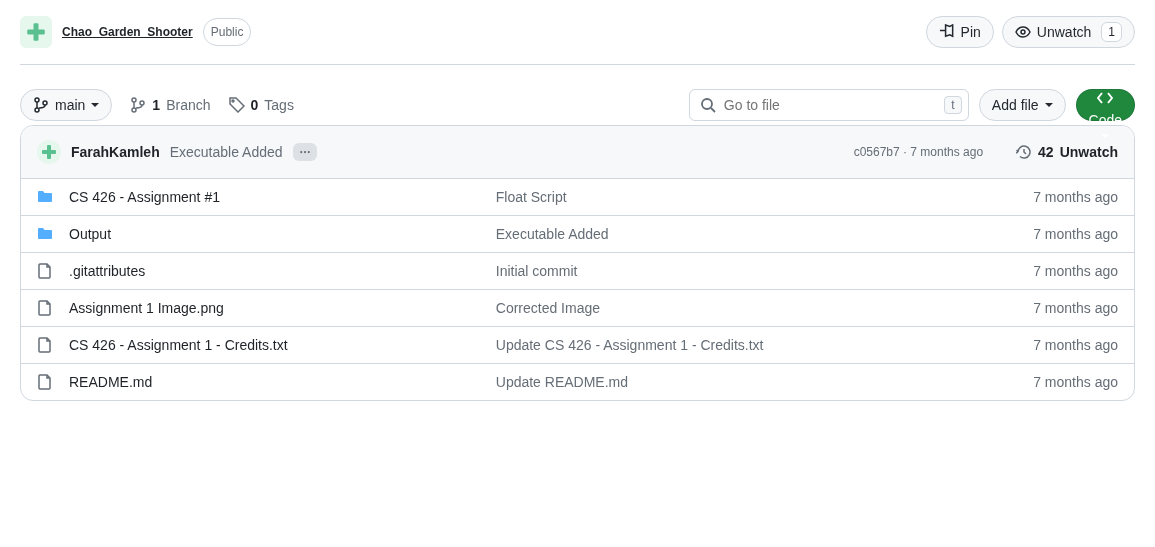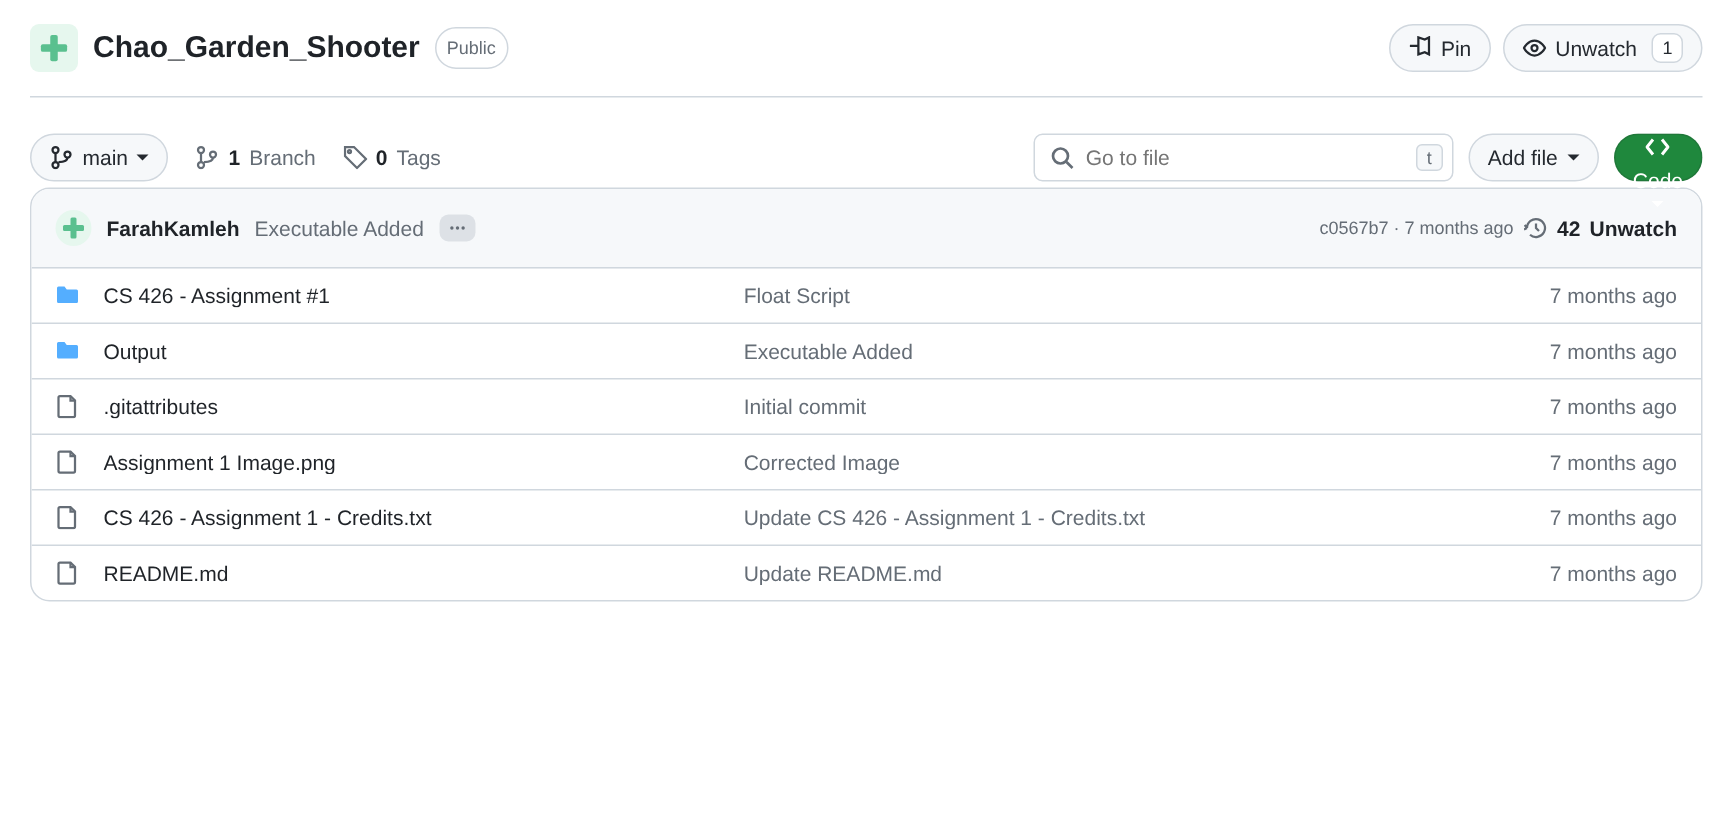--- a/index.html
+++ b/index.html
@@ -3,21 +3,21 @@
 <meta charset="utf-8">
 <style>
 * { box-sizing: border-box; margin: 0; padding: 0; }
 body { font-family: -apple-system, BlinkMacSystemFont, "Segoe UI", Helvetica, Arial, sans-serif; font-size: 14px; color: #1f2328; background: #ffffff; }
 .container { padding: 16px 20px; max-width: 1155px; }
 
 .header-row { display: flex; align-items: center; justify-content: space-between; padding-bottom: 16px; border-bottom: 1px solid #d0d7de; margin-bottom: 24px; }
 .header-left { display: flex; align-items: center; gap: 10px; }
 .repo-avatar { width: 32px; height: 32px; border-radius: 6px; background: #e6f7ee; display:flex; align-items:center; justify-content:center; }
 .repo-avatar svg { width: 20px; height: 20px; }
-.repo-name { font-size: 20px; font-weight: 600; }
+.repo-name { font-size: 12px; font-weight: 600; text-decoration: underline; }
 .badge-public { font-size: 12px; color: #656d76; border: 1px solid #d0d7de; border-radius: 2em; padding: 0 7px; height: 28px; display:inline-flex; align-items:center; font-weight:500; }
 .header-right { display: flex; gap: 8px; align-items: center; }
 
 .btn { display: inline-flex; align-items: center; gap: 6px; height: 32px; padding: 0 12px; font-size: 14px; font-weight: 500; border: 1px solid #d0d7de; border-radius: 16px; background: #f6f8fa; color: #24292f; cursor: pointer; }
 .btn .count { background: #ffffff; border: 1px solid #d0d7de; border-radius: 6px; padding: 0 6px; font-size: 12px; margin-left: 4px; height: 20px; display: inline-flex; align-items: center;}
 .btn-primary { background: #1f883d; color: #ffffff; border-color: rgba(31,35,40,0.15); flex-direction: column; }
 
 .toolbar { display: flex; align-items: flex-start; justify-content: space-between; margin-bottom: 4px; gap: 12px; }
 .toolbar-left { display: flex; align-items: center; gap: 18px; }
 .toolbar-right { display: flex; align-items: center; gap: 10px; }
@@ -30,21 +30,21 @@
 .kbd { font-size: 12px; color: #656d76; border: 1px solid #d0d7de; border-radius: 4px; width: 18px; height: 18px; display: inline-flex; align-items: center; justify-content: center; margin-right: 6px; background: #f6f8fa;}
 
 .file-box { border: 1px solid #d0d7de; border-radius: 13px; overflow: hidden; }
 .file-header { display: flex; align-items: center; justify-content: space-between; padding: 14px 16px; background: #f6f8fa; border-bottom: 1px solid #d0d7de; }
 .file-header-left { display: flex; align-items: center; gap: 10px; }
 .author-avatar { width: 24px; height: 24px; border-radius: 50%; background: #e6f7ee; display:flex; align-items:center; justify-content:center; }
 .author-avatar svg { width:16px; height:16px;}
 .author-name { font-weight: 600; }
 .commit-msg-hdr { color: #656d76; }
 .ellipsis-btn { background: #dde1e6; border: none; border-radius: 6px; padding: 0 6px; height: 18px; display: inline-flex; align-items: center; justify-content:center; cursor:pointer; }
-.file-header-right { display: flex; align-items: center; gap: 7px; }
+.file-header-right { display: flex; align-items: center; gap: 33px; }
 .commit-meta { color: #656d76; font-size: 12px; }
 .commits-link { display: inline-flex; align-items: center; gap: 6px; font-weight: 600; color: #1f2328; font-size: 14px;}
 .commits-link svg { color: #656d76;}
 
 .file-row { display: flex; align-items: center; padding: 10px 16px; border-bottom: 1px solid #d0d7de; gap: 16px; }
 .file-row:last-child { border-bottom: none; }
 .file-icon { width: 16px; flex-shrink: 0; display:flex; align-items:center; }
 .file-icon.folder svg { color: #54aeff; }
 .file-icon.file svg { color: #656d76; }
 .file-name { flex: 0 0 38%; color: #1f2328; overflow: hidden; text-overflow: ellipsis; white-space: nowrap; }

